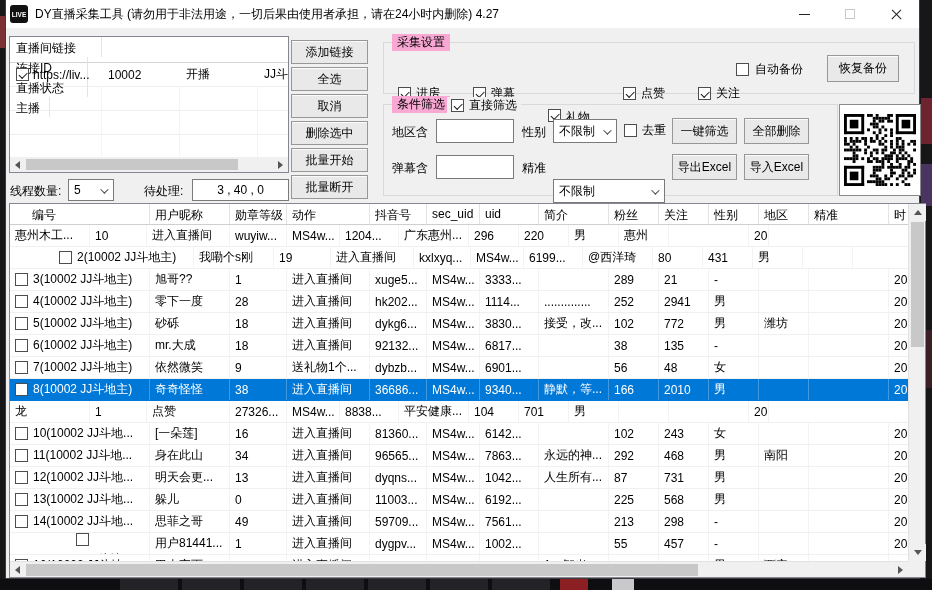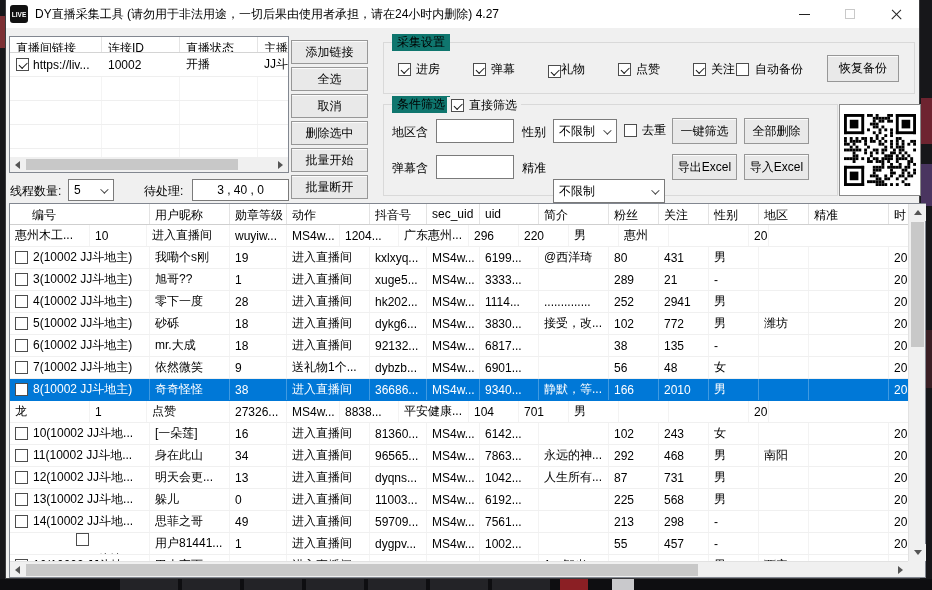--- a/index.html
+++ b/index.html
@@ -32,27 +32,27 @@
   .btn { background:#e9e9e9; border:1px solid #979797; display:flex; align-items:center;
          justify-content:center; box-shadow:inset 0 1px 0 #fbfbfb; cursor:default; }
   .cb { width:13px; height:13px; background:#fff; border:1px solid #4d4d4d; position:relative; flex:none; }
   .cb.on::after { content:""; position:absolute; left:1.5px; top:2.5px; width:7px; height:3.5px;
                   border-left:1.8px solid #1a1a1a; border-bottom:1.8px solid #1a1a1a; transform:rotate(-45deg); }
   .combo { background:#fff; border:1px solid #7a7a7a; display:flex; align-items:center; padding-left:5px; position:relative; }
   .combo .chev { position:absolute; right:7px; top:8px; width:6px; height:6px;
                  border-right:1.4px solid #444; border-bottom:1.4px solid #444; transform:rotate(45deg) translateY(-2px); }
   .tinput { background:#fff; border:1px solid #7a7a7a; }
   .group { border:1px solid #d9d9d9; position:absolute; }
-  .glabel { position:absolute; top:-9px; left:8px; background:#0f766e; padding:0 5px; white-space:nowrap; }
+  .glabel { position:absolute; top:-9px; left:8px; background:#f9a8d4; padding:0 5px; white-space:nowrap; }
   .lbl { white-space:nowrap; }
 
   
   #connlv { position:absolute; left:3px; top:36px; width:280px; height:137px; background:#fff;
             border:1px solid #828790; overflow:hidden; }
-  #conn-header { display:flex; height:16px; border-bottom:1px solid #d4d4d4; }
+  #conn-header { display:flex; height:26px; border-bottom:1px solid #d4d4d4;flex-direction:column; }
   .lv-hcell { padding:3px 0 0 6px; border-right:1px solid #e4e4e4; overflow:hidden; white-space:nowrap; flex:none; }
   .lv-row { display:flex; height:24px; align-items:center; border-bottom:1px solid #efefef; }
   .lv-cell { padding-left:6px; overflow:hidden; white-space:nowrap; flex:none; display:flex; align-items:center; gap:4px; height:100%; }
   #conn-hscroll { position:absolute; left:0; bottom:0; width:100%; height:15px; background:#f0f0f0; display:flex; align-items:center; }
 
   
   .sb-arrow { width:15px; height:15px; display:flex; align-items:center; justify-content:center; flex:none; background:#f0f0f0; }
   .tri-l { width:0;height:0;border-top:4px solid transparent;border-bottom:4px solid transparent;border-right:5px solid #555; }
   .tri-r { width:0;height:0;border-top:4px solid transparent;border-bottom:4px solid transparent;border-left:5px solid #555; }
   .tri-u { width:0;height:0;border-left:4px solid transparent;border-right:4px solid transparent;border-bottom:5px solid #555; }
@@ -191,21 +191,21 @@
       <div class="glabel">采集设置</div>
       <div id="collect-opts" style="position:absolute;left:14px;top:18px;display:flex;gap:33px;align-items:center">
           <div style="display: flex; gap: 5px; align-items: center;">
             <div class="cb on"></div>
             <span>进房</span>
           </div>
           <div style="display: flex; gap: 5px; align-items: center;">
             <div class="cb on"></div>
             <span>弹幕</span>
           </div>
-          <div style="display: flex; align-items: flex-end;">
+          <div style="display: flex; gap: 5px; align-items: flex-start; margin-top: 48px;">
             <div class="cb on"></div>
             <span>礼物</span>
           </div>
           <div style="display: flex; gap: 5px; align-items: center;">
             <div class="cb on"></div>
             <span>点赞</span>
           </div>
           <div style="display: flex; gap: 5px; align-items: center;">
             <div class="cb on"></div>
             <span>关注</span>
@@ -519,21 +519,21 @@
               <span>惠州</span>
             </div>
             <div class="mt-cell" style="width: 80px;">
               <span></span>
             </div>
             <div class="mt-cell" style="width: 20px;">
               <span>20</span>
             </div>
           </div>
           <div class="mt-row">
-            <div class="mt-cell" style="width: 140px;">
+            <div class="mt-cell" style="width: 140px; margin-left: 44px;">
               <div class="cb"></div>
               <span>2(10002 JJ斗地主)</span>
             </div>
             <div class="mt-cell" style="width: 80px;">
               <span>我嘞个s刚</span>
             </div>
             <div class="mt-cell" style="width: 57px;">
               <span>19</span>
             </div>
             <div class="mt-cell" style="width: 83px;">

